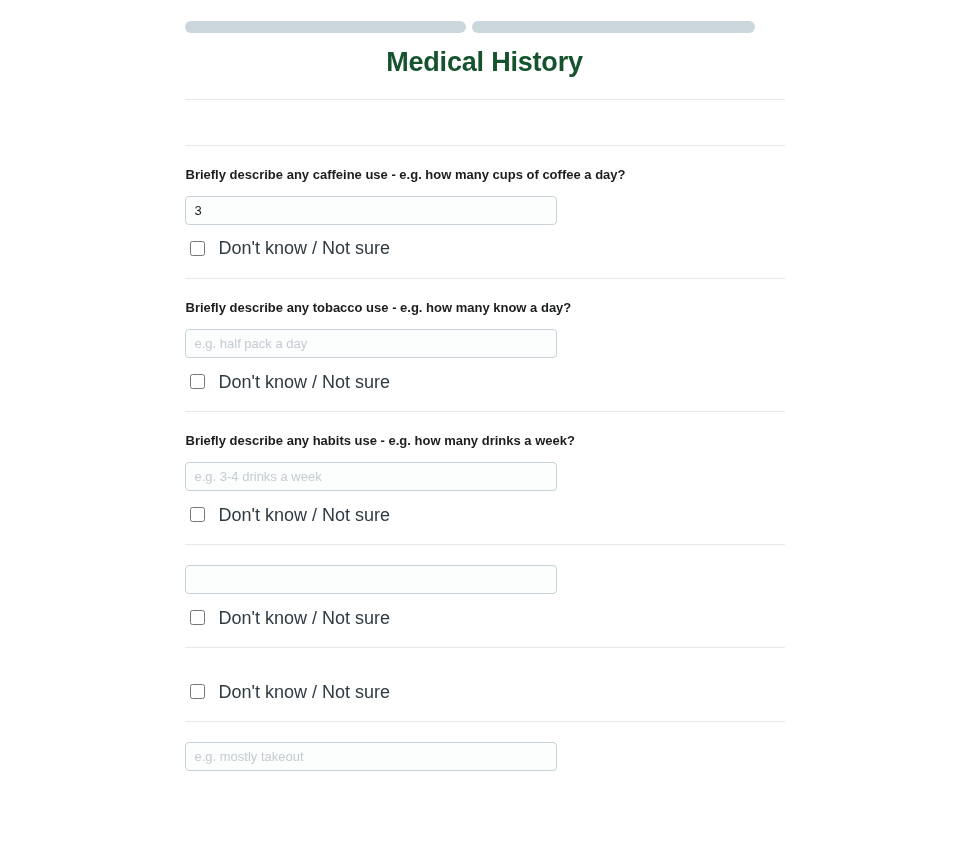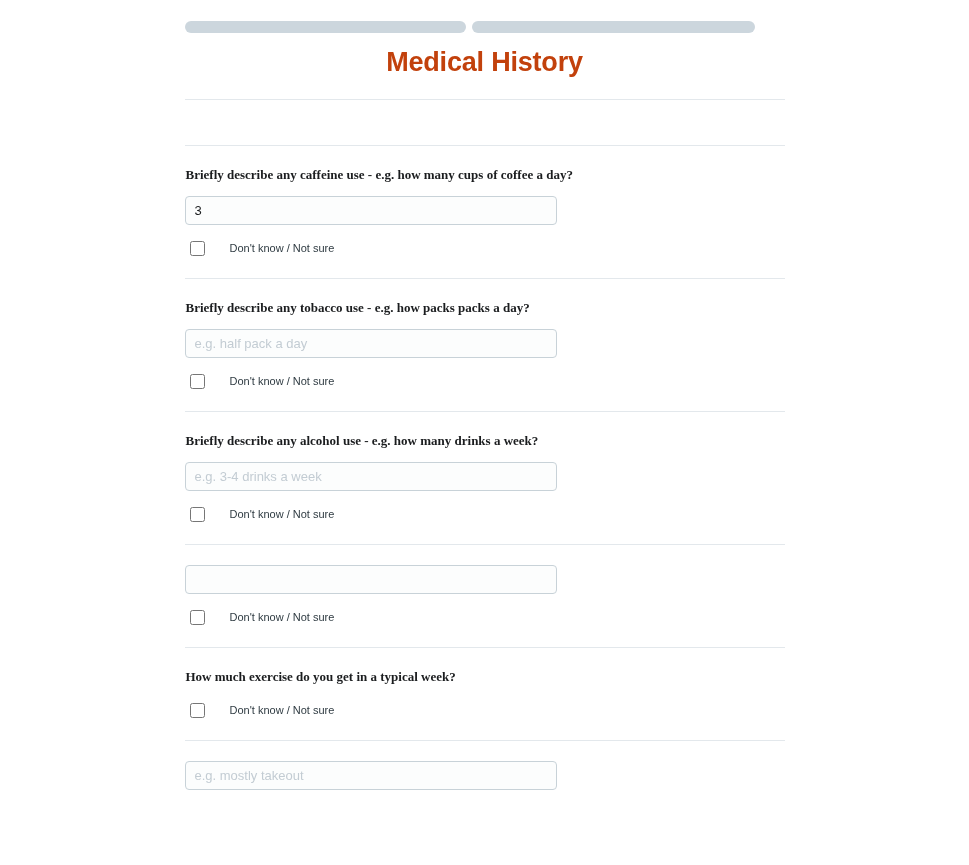--- a/index.html
+++ b/index.html
@@ -46,21 +46,21 @@
   .progress-seg.seg-1 { flex: 0 0 281px; }
   .progress-seg.seg-2 { flex: 0 0 283px; }
 
   
   .form-title {
     margin: 0;
     padding-top: 13px;
     text-align: center;
     font-size: 27px;
     font-weight: bold;
-    color: #c2410c;
+    color: #14532d;
     letter-spacing: -0.2px;
     line-height: 1.25;
   }
 
   
   .divider {
     height: 1px;
     background: #e3e8ec;
     width: 100%;
   }
@@ -75,21 +75,20 @@
     padding-top: 20px;
     padding-bottom: 19px;
   }
   .question-label {
     font-size: 13px;
     font-weight: bold;
     color: #1b1d1f;
     line-height: 1.4;
     margin: 0 0 12px 0;
     padding-left: 1px;
-    font-family: Liberation Serif, serif;
   }
 
   .text-input {
     display: block;
     width: 372px;
     height: 29px;
     padding: 4px 9px;
     font-family: "Liberation Sans", sans-serif;
     font-size: 13px;
     color: #1b1d1f;
@@ -114,23 +113,23 @@
     height: 15px;
     border: 1px solid #c4ccd2;
     border-radius: 3px;
     background: #fafbfc;
     flex: 0 0 auto;
     display: block;
     padding: 0;
     cursor: pointer;
   }
   .checkbox-label {
-    font-size: 11px;
+    font-size: 18px;
     color: #2f3b42;
-    margin-left: 22px;
+    margin-left: 11px;
     line-height: 1;
     white-space: nowrap;
   }
 </style>
 </head>
 <body>
 
 <div class="page">
   <div class="form-column">
 
@@ -149,47 +148,46 @@
   <div class="question">
     <div class="question-label">Briefly describe any caffeine use - e.g. how many cups of coffee a day?</div>
     <input class="text-input" type="text" value="3" style="">
     <div class="checkbox-row">
       <input type="checkbox" class="checkbox-box" style="">
       <span class="checkbox-label">Don't know / Not sure</span>
     </div>
   </div>
 <div class="divider"></div>
   <div class="question">
-    <div class="question-label">Briefly describe any tobacco use - e.g. how packs packs a day?</div>
+    <div class="question-label">Briefly describe any tobacco use - e.g. how many know a day?</div>
     <input class="text-input" type="text" placeholder="e.g. half pack a day" value="" style="">
     <div class="checkbox-row">
       <input type="checkbox" class="checkbox-box" style="">
       <span class="checkbox-label">Don't know / Not sure</span>
     </div>
   </div>
 <div class="divider"></div>
   <div class="question">
-    <div class="question-label">Briefly describe any alcohol use - e.g. how many drinks a week?</div>
+    <div class="question-label">Briefly describe any habits use - e.g. how many drinks a week?</div>
     <input class="text-input" type="text" placeholder="e.g. 3-4 drinks a week" value="" style="">
     <div class="checkbox-row">
       <input type="checkbox" class="checkbox-box" style="">
       <span class="checkbox-label">Don't know / Not sure</span>
     </div>
   </div>
 <div class="divider"></div>
   <div class="question">
     <input class="text-input" type="text" value="" style="">
     <div class="checkbox-row">
       <input type="checkbox" class="checkbox-box" style="">
       <span class="checkbox-label">Don't know / Not sure</span>
     </div>
   </div>
 <div class="divider"></div>
   <div class="question">
-    <div class="question-label">How much exercise do you get in a typical week?</div>
     <div class="checkbox-row">
       <input type="checkbox" class="checkbox-box" style="">
       <span class="checkbox-label">Don't know / Not sure</span>
     </div>
   </div>
 <div class="divider"></div>
   <div class="question">
     <input class="text-input" type="text" placeholder="e.g. mostly takeout" value="" style="">
 
   </div>

